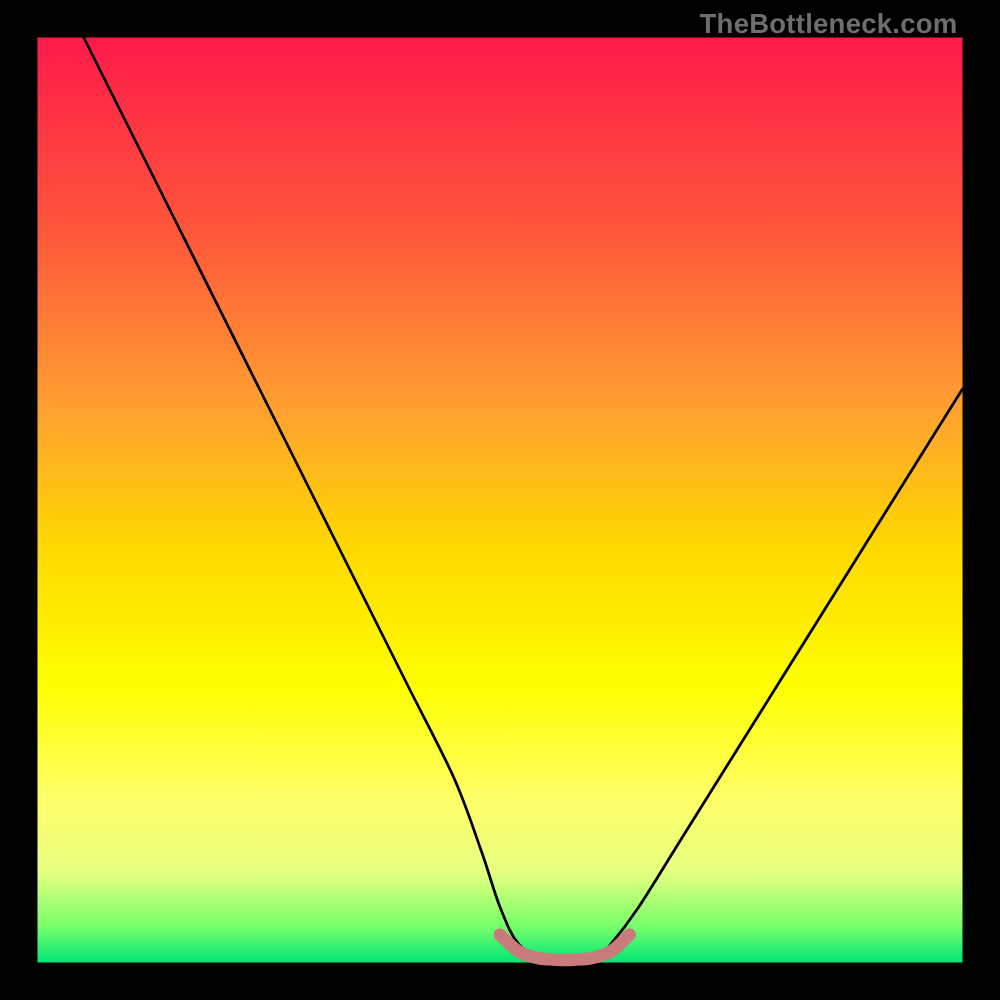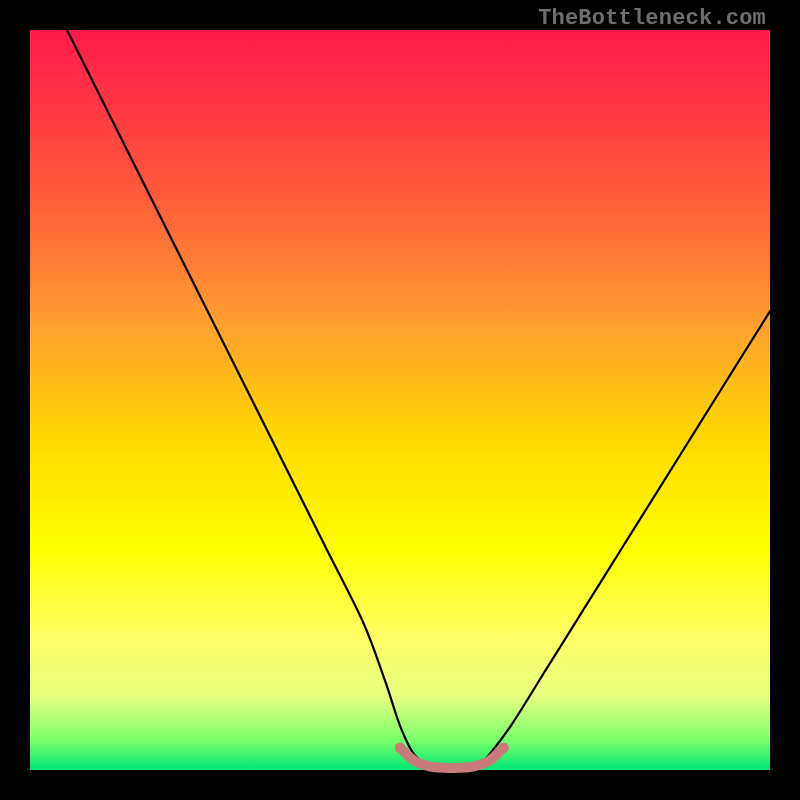--- a/index.html
+++ b/index.html
@@ -24,21 +24,21 @@
       #ffff00 70%,
       #ffff66 82%,
       #e8ff80 90%,
       #7aff6a 96%,
       #00e676 100%);
   }
   .watermark {
     position: absolute;
     top: 6px;
     right: 34px;
-    font-family: Liberation Mono, monospace;
+    font-family: Liberation Sans, sans-serif;
     font-size: 22px;
     font-weight: 600;
     color: #6e6e6e;
     letter-spacing: 0.2px;
   }
   svg.curves {
     position: absolute;
     left: 0; top: 0;
     width: 740px; height: 740px;
     overflow: visible;

